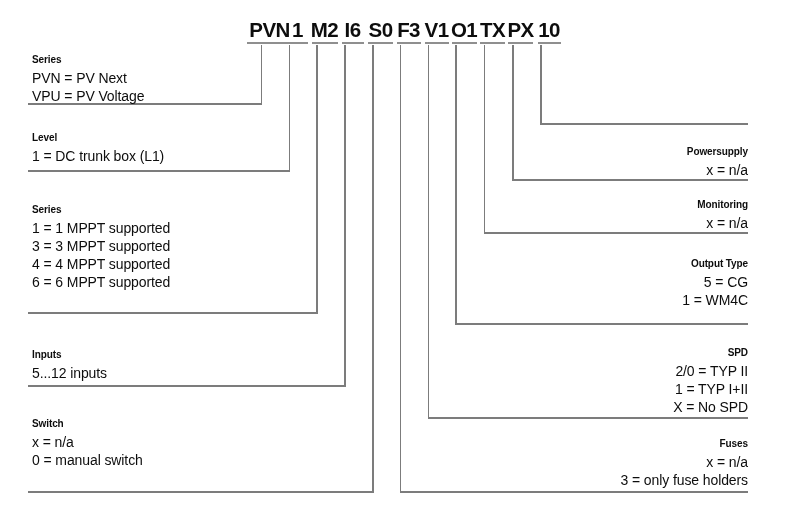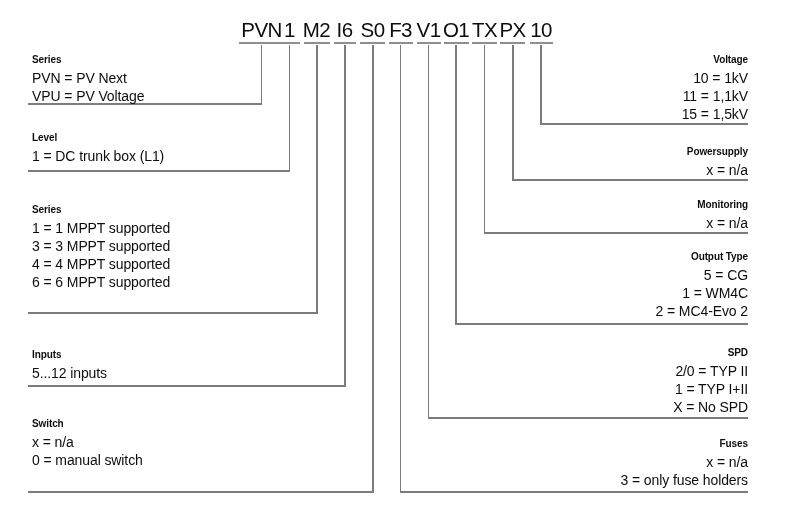--- a/index.html
+++ b/index.html
@@ -1,22 +1,22 @@
 <!DOCTYPE html>
 <html><head>
 <meta charset="utf-8">
 <style>
   html,body{margin:0;padding:0;background:#ffffff;}
   body{width:800px;height:509px;position:relative;font-family:"Liberation Sans",sans-serif;color:#0d0d0d;}
   .diagram{position:absolute;left:0;top:0;width:800px;height:509px;background:#ffffff;overflow:hidden;}
   .token{
     position:absolute;top:19px;height:23px;
     display:flex;justify-content:center;align-items:flex-start;
-    font-weight:normal;font-size:20.5px;line-height:22px;letter-spacing:-0.6px;
-    border-bottom:2px solid #8f8f8f;white-space:nowrap;color:#0d0d0d;
+    font-weight:bold;font-size:20.5px;line-height:22px;letter-spacing:-0.6px;
+    border-bottom:2px solid #8f8f8f;white-space:nowrap;color:#0d0d0d;margin-left:8px;
   }
   .vline{position:absolute;width:1.5px;background:#7c7c7c;}
   .hline{position:absolute;height:1.5px;background:#7c7c7c;}
   .tblock{position:absolute;font-size:14px;line-height:18px;letter-spacing:-0.1px;white-space:nowrap;}
   .tblock .hdr{font-weight:bold;font-size:10px;}
   .tblock.left{left:32px;text-align:left;}
   .tblock.right{right:52px;text-align:right;}
 </style>
 </head>
 <body>
@@ -85,42 +85,35 @@
     <div class="hdr">Inputs</div>
     <div class="row">5...12 inputs</div>
   </div>
 
   <div class="tblock left" style="top:415px">
     <div class="hdr">Switch</div>
     <div class="row">x = n/a</div>
     <div class="row">0 = manual switch</div>
   </div>
 
-  <div class="tblock right" style="top:51px">
-    <div class="hdr">Voltage</div>
-    <div class="row">10 = 1kV</div>
-    <div class="row">11 = 1,1kV</div>
-    <div class="row">15 = 1,5kV</div>
-  </div>
 
   <div class="tblock right" style="top:143px">
     <div class="hdr">Powersupply</div>
     <div class="row">x = n/a</div>
   </div>
 
   <div class="tblock right" style="top:196px">
     <div class="hdr">Monitoring</div>
     <div class="row">x = n/a</div>
   </div>
 
-  <div class="tblock right" style="top:248px">
+  <div class="tblock right" style="top:255px">
     <div class="hdr">Output Type</div>
     <div class="row">5 = CG</div>
     <div class="row">1 = WM4C</div>
-    <div class="row">2 = MC4-Evo 2</div>
   </div>
 
   <div class="tblock right" style="top:344px">
     <div class="hdr">SPD</div>
     <div class="row">2/0 = TYP II</div>
     <div class="row">1 = TYP I+II</div>
     <div class="row">X = No SPD</div>
   </div>
 
   <div class="tblock right" style="top:435px">

